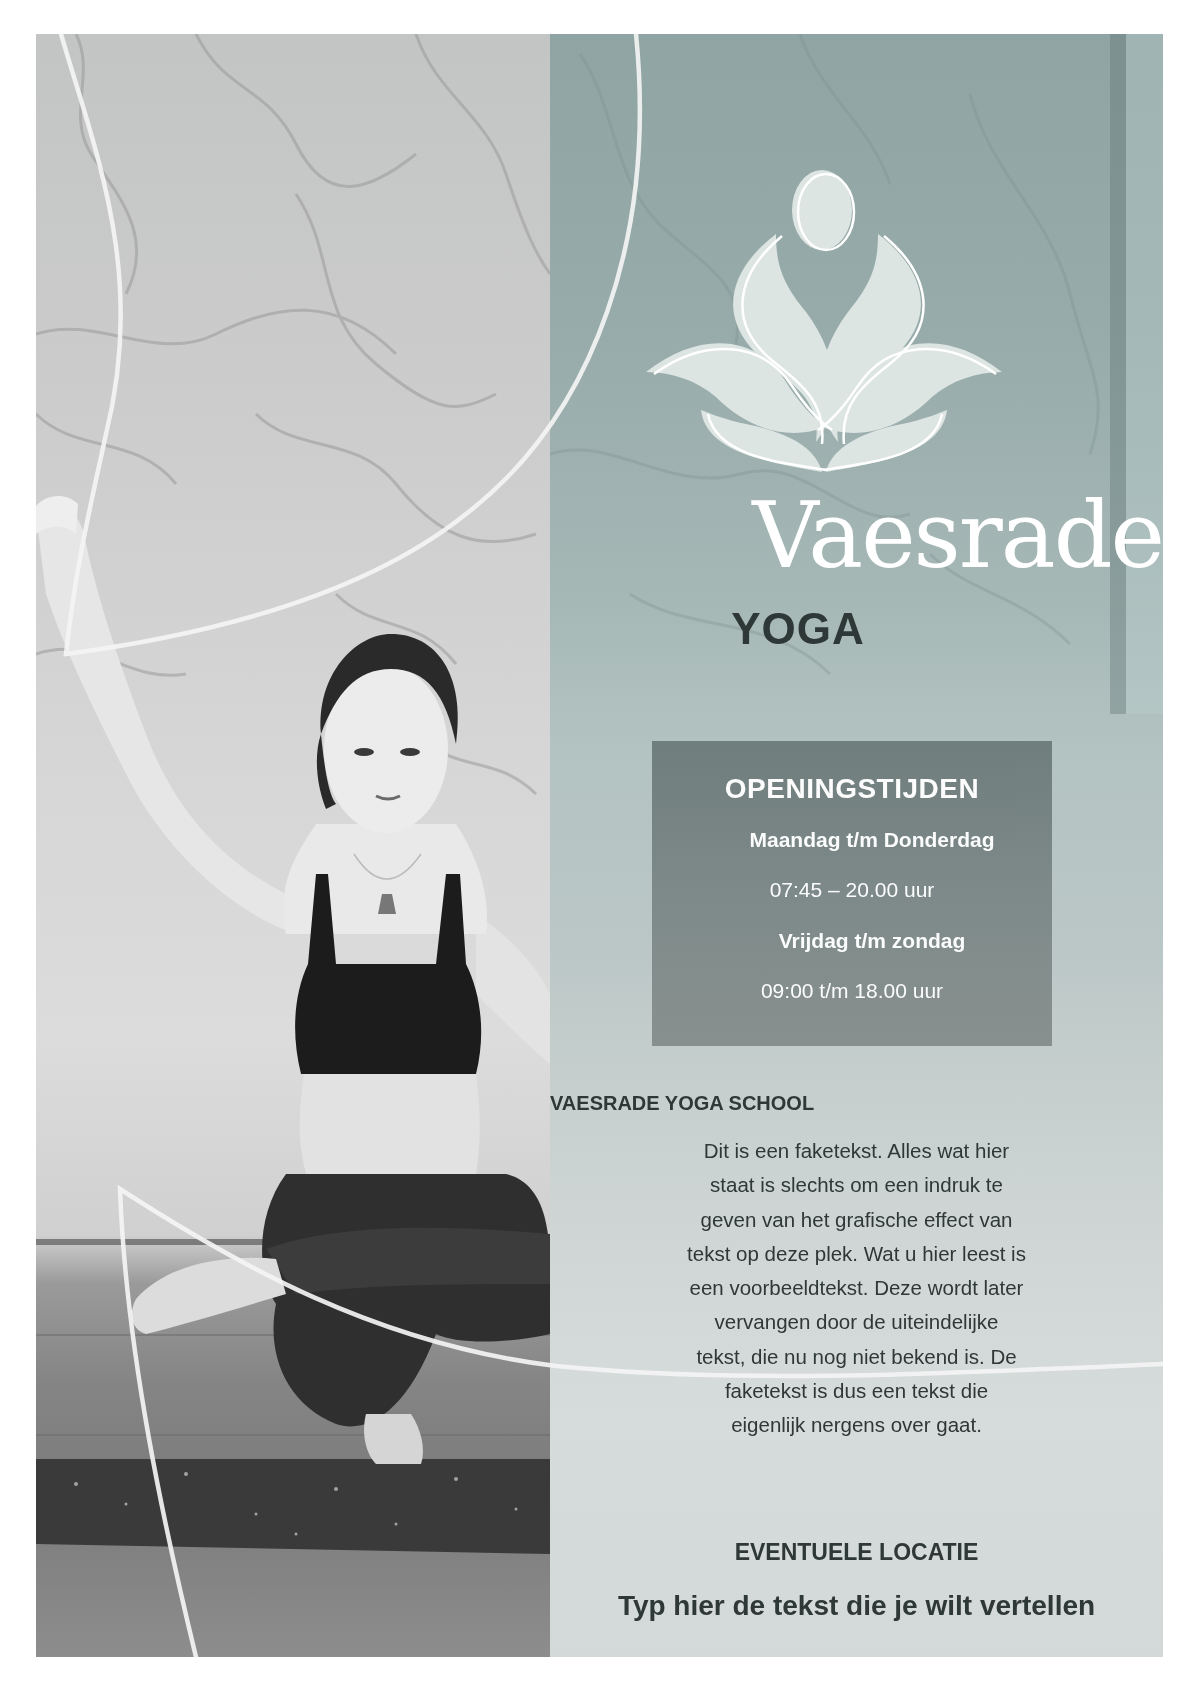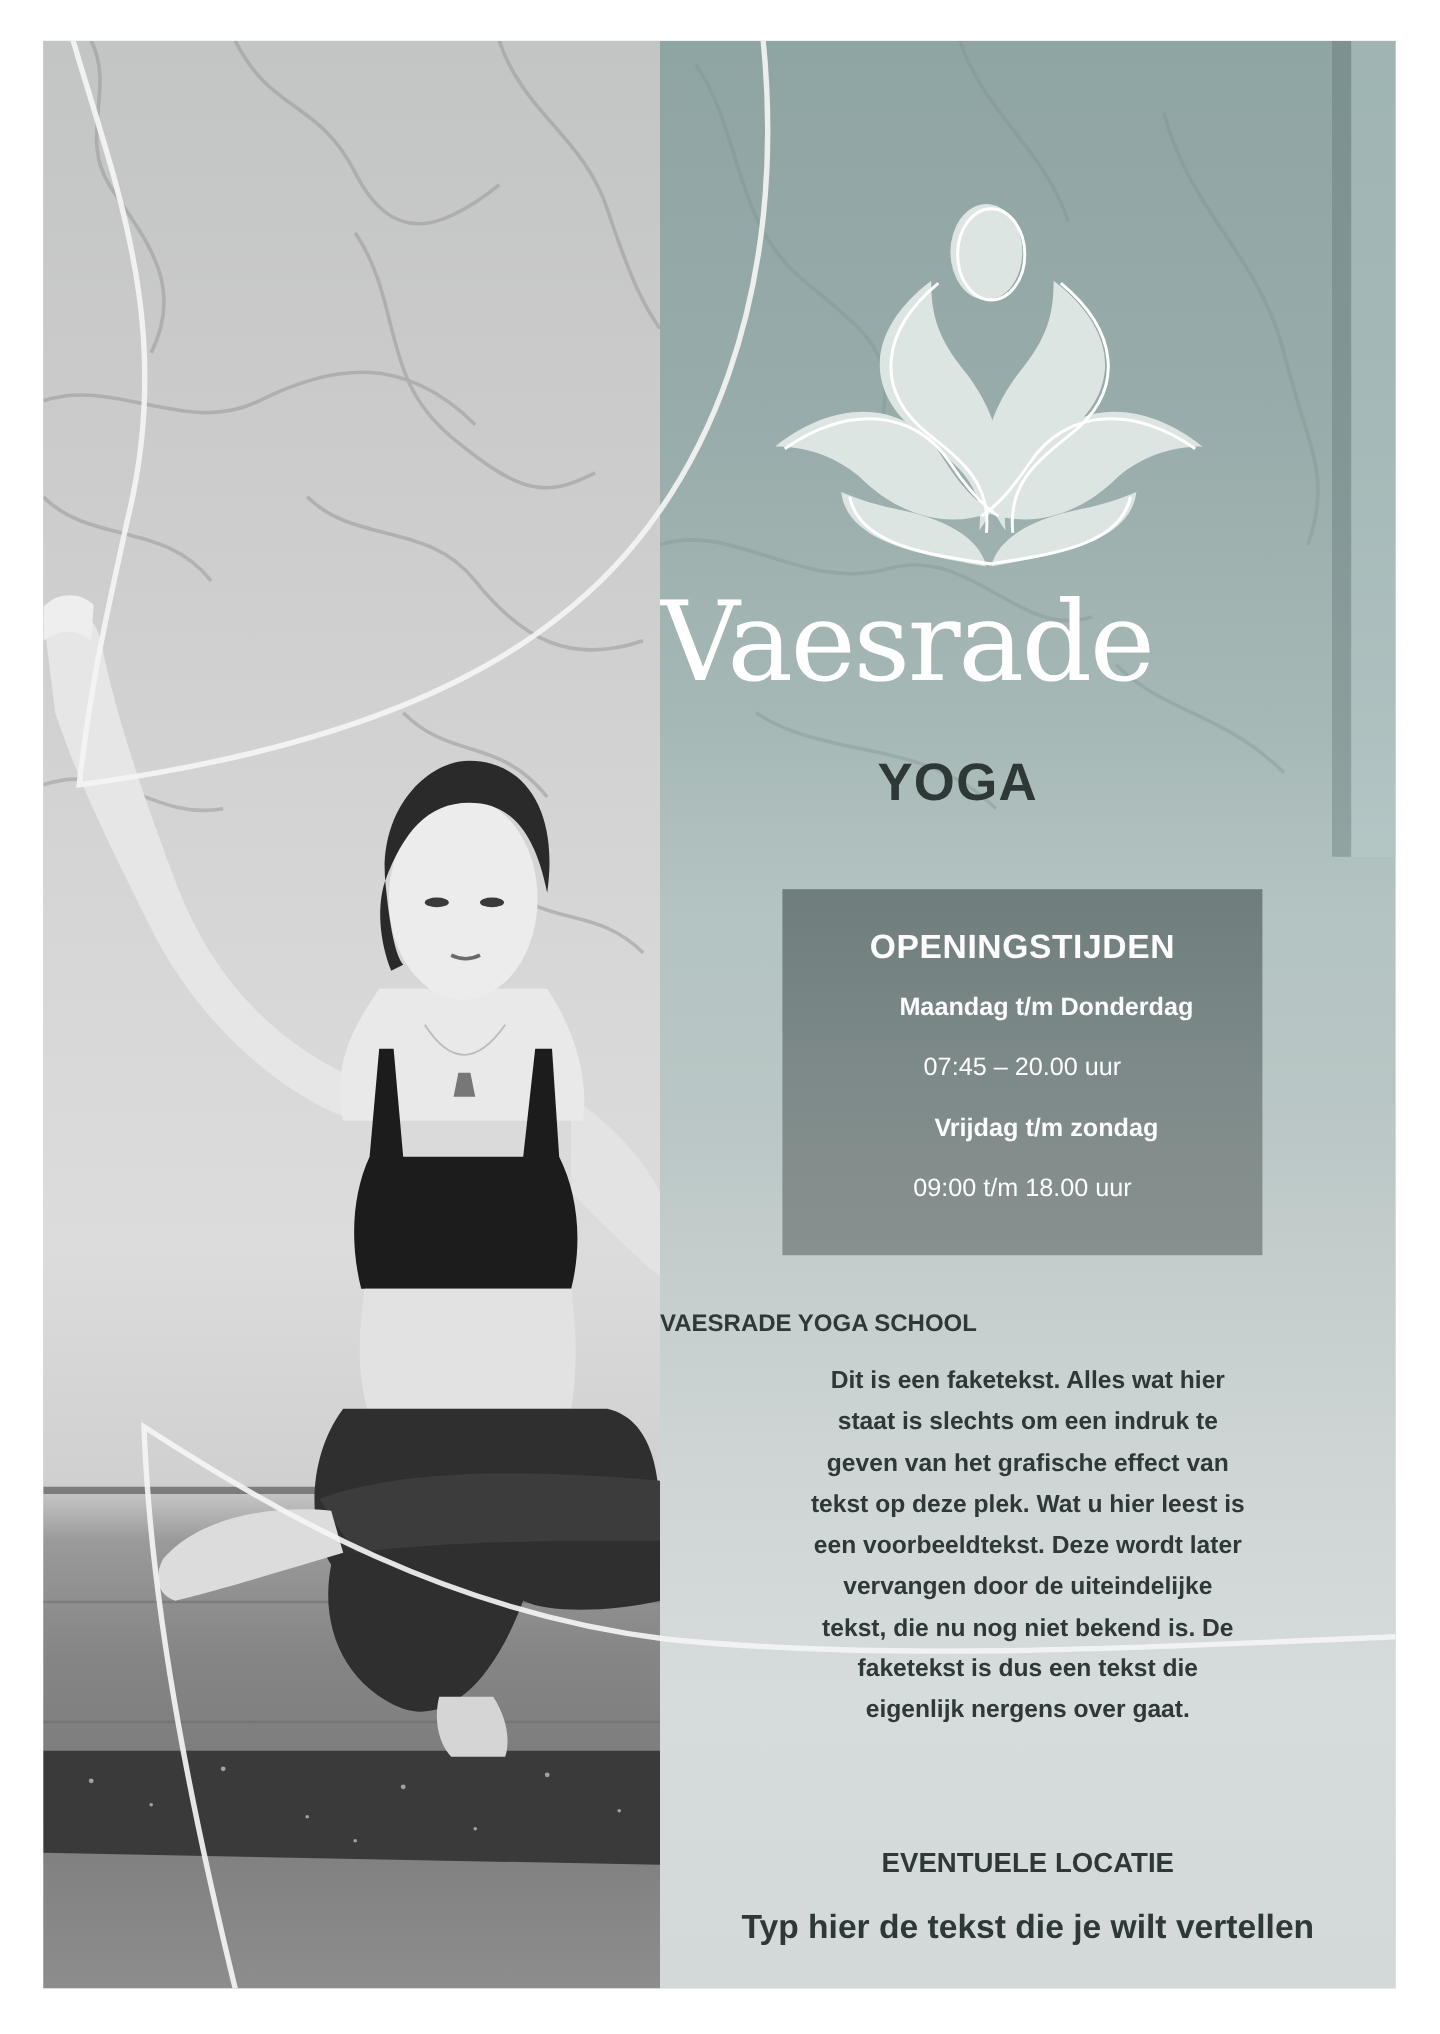--- a/index.html
+++ b/index.html
@@ -12,31 +12,31 @@
     .photo svg { position: absolute; left: 0; top: 0; }
 
     
     .panel { position: absolute; left: 514px; top: 0; width: 613px; height: 1623px; overflow: hidden;
       background: linear-gradient(180deg, #8fa5a3 0%, #97abaa 18%, #a6b8b6 35%, #b4c4c2 45%, #b9c6c5 55%, #c6cfce 65%, #d0d6d6 75%, #d6dbdb 85%, #d3d8d8 100%); }
     .panel .stripe { position: absolute; top: 0; left: 560px; width: 16px; height: 680px; background: rgba(90,110,110,0.35); }
     .panel .stripe2 { position: absolute; top: 0; left: 576px; width: 37px; height: 680px; background: rgba(190,210,210,0.35); }
     .panel .veins { position: absolute; left: 0; top: 0; }
 
     .logo { position: absolute; left: 96px; top: 118px; width: 356px; height: 320px; }
-    .brand { position: absolute; left: 0; width: 613px; top: 456px; text-align: left; font-family: "DejaVu Serif", "Liberation Serif", serif; font-weight: 300; font-size: 92px; letter-spacing: -2px; color: #ffffff; line-height: 1; }
-    .yoga { position: absolute; left: 0; width: 496px; top: 594px; text-align: center; font-family: "Liberation Sans", sans-serif; font-weight: bold; font-size: 44px; color: #2e3836; letter-spacing: 1px; }
+    .brand { position: absolute; left: 0; width: 613px; top: 456px; text-align: right; font-family: "DejaVu Serif", "Liberation Serif", serif; font-weight: 300; font-size: 92px; letter-spacing: -2px; color: #ffffff; line-height: 1; }
+    .yoga { position: absolute; left: 0; width: 496px; top: 570px; text-align: center; font-family: "Liberation Sans", sans-serif; font-weight: bold; font-size: 44px; color: #2e3836; letter-spacing: 1px; }
 
     .hours { position: absolute; left: 102px; top: 707px; width: 400px; height: 305px;
       background: linear-gradient(180deg, #6c7a79 0%, #7a8786 50%, #858d8c 100%); opacity: 0.95; color: #ffffff; text-align: center; }
     .hours .h-title { position: absolute; left: 0; width: 100%; top: 32px; font-weight: bold; font-size: 28px; letter-spacing: 0.5px; }
     .hours .h-day { position: absolute; left: 0; width: 100%; font-weight: bold; font-size: 21px; margin-left: 20px; }
     .hours .h-time { position: absolute; left: 0; width: 100%; font-size: 21px; }
 
     .school-title { position: absolute; left: 0; width: 602px; top: 1058px; font-weight: bold; font-size: 20px; color: #2e3836; }
-    .school-body { position: absolute; left: 90px; width: 433px; top: 1100px; text-align: center; font-weight: bold; font-size: 20.5px; line-height: 34.3px; color: #2e3836; }
+    .school-body { position: absolute; left: 90px; width: 433px; top: 1100px; text-align: center; font-weight: normal; font-size: 20.5px; line-height: 34.3px; color: #2e3836; }
     .loc-title { position: absolute; left: 0; width: 613px; top: 1505px; text-align: center; font-weight: bold; font-size: 23px; color: #2e3836; }
     .loc-body { position: absolute; left: 0; width: 613px; top: 1556px; text-align: center; font-weight: bold; font-size: 28px; color: #2e3836; }
 
     .overlay-lines { position: absolute; left: 0; top: 0; pointer-events: none; }
   </style>
 </head>
 <body>
 
 <div class="flyer">
 

